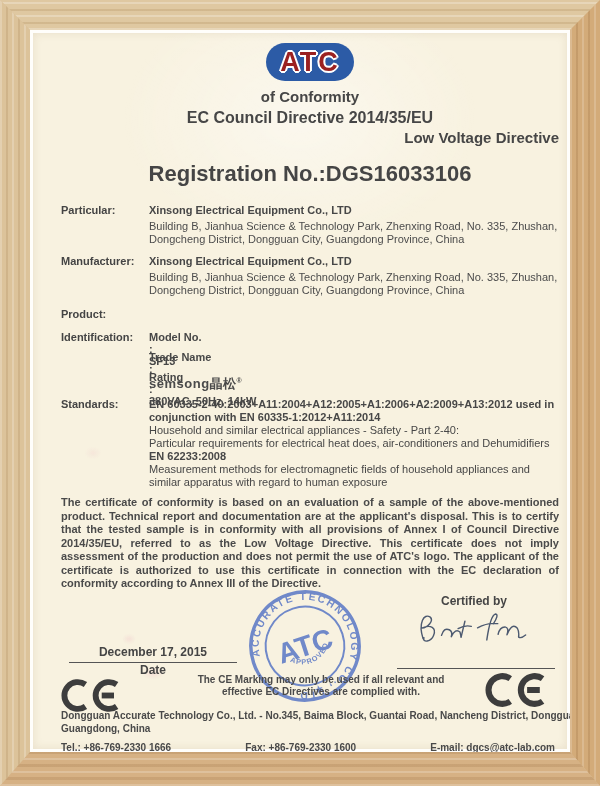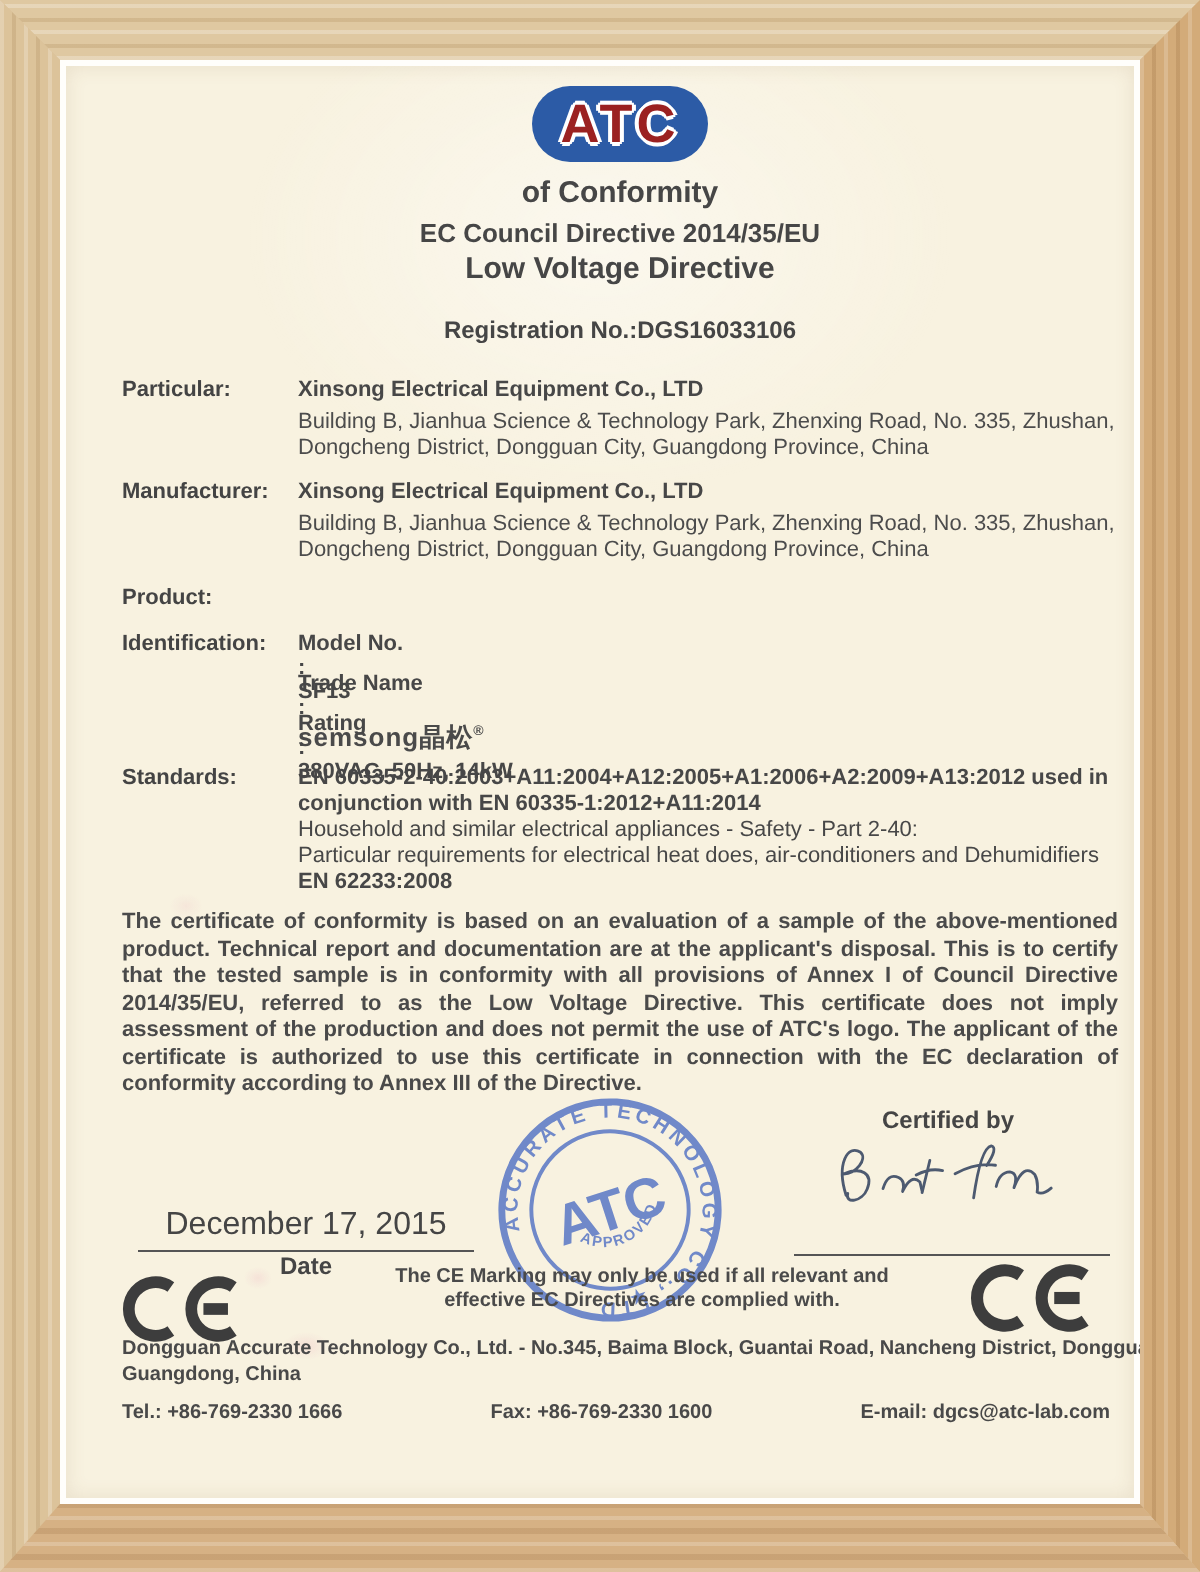--- a/index.html
+++ b/index.html
@@ -57,23 +57,23 @@
   .logo-text{
     font-size:27px;font-weight:bold;letter-spacing:2px;color:#9b2121;
     text-shadow:-2px 0 #fff,2px 0 #fff,0 -2px #fff,0 2px #fff,-1px -1px #fff,1px 1px #fff,-1px 1px #fff,1px -1px #fff;
   }
   .cert-title{
     margin-top:1px;text-align:center;font-weight:bold;font-size:32px;line-height:32px;
     letter-spacing:17px;color:#4a4a4a;text-indent:14px;white-space:nowrap;
   }
   .h-line{ text-align:center;font-weight:bold;color:#464646; }
   .sub1{margin-top:7px;font-size:15px;}
-  .sub2{margin-top:4px;font-size:13px;}
-  .sub3{margin-top:2px;font-size:15px;}
-  .registration{margin-top:15px;text-align:center;font-weight:bold;font-size:12px;color:#454545;}
+  .sub2{margin-top:4px;font-size:16px;}
+  .sub3{margin-top:2px;font-size:15px;text-align:right;}
+  .registration{margin-top:15px;text-align:center;font-weight:bold;font-size:22px;color:#454545;}
   
   .rows{margin-top:17px;font-size:11px;}
   .row{display:flex;align-items:flex-start;}
   .row + .row{margin-top:9px;}
   .lbl{width:88px;flex:none;font-weight:bold;color:#444;}
   .val{flex:1;min-width:0;}
   .val .name{font-weight:bold;}
   .addr{margin-top:4px;line-height:13px;white-space:nowrap;color:#4c4c4c;}
   .mt10{margin-top:11px !important;}
   .sub-row{display:flex;height:20px;align-items:flex-start;flex-direction:column;}
@@ -85,21 +85,21 @@
   .standards{line-height:13px;}
   .std-b{font-weight:bold;}
   
   .body-par{
     margin-top:7px;font-size:11px;line-height:13.5px;font-weight:bold;
     text-align:justify;color:#4a4a4a;
   }
   
   .signoff{position:relative;height:114px;margin-top:2px;}
   .date-wrap{position:absolute;left:8px;top:52px;width:168px;text-align:center;}
-  .date-val{font-size:16px;font-weight:normal;color:#454545;}
+  .date-val{font-size:12px;font-weight:bold;color:#454545;}
   .date-rule{margin-top:3px;border-top:1.5px solid #555;}
   .date-lbl{margin-top:0;font-size:12px;font-weight:bold;color:#454545;}
   .cert-by{position:absolute;right:10px;top:1px;width:150px;text-align:center;font-size:12px;font-weight:bold;color:#454545;}
   .sig{position:absolute;right:22px;top:12px;width:126px;height:46px;transform:rotate(-2deg);}
   .sig-rule{position:absolute;right:4px;top:75px;width:158px;border-top:1.5px solid #555;}
   .stamp{position:absolute;left:185px;top:-6px;width:118px;height:118px;transform:rotate(-18deg);opacity:.82;}
   .ce{position:absolute;}
   .ce-left{left:0;top:84px;width:58px;height:37px;}
   .ce-right{right:14px;top:78px;width:60px;height:38px;}
   .ce-note{position:absolute;left:95px;top:81px;width:330px;text-align:center;font-size:10px;line-height:12px;font-weight:bold;color:#4a4a4a;}
@@ -172,20 +172,21 @@
       </div>
     </div>
 
     <div class="row" style="margin-top:7px">
       <div class="lbl">Standards:</div>
       <div class="val standards">
         <div class="std-b">EN 60335-2-40:2003+A11:2004+A12:2005+A1:2006+A2:2009+A13:2012 used in conjunction with EN 60335-1:2012+A11:2014</div>
         <div>Household and similar electrical appliances - Safety - Part 2-40:</div>
         <div>Particular requirements for electrical heat does, air-conditioners and Dehumidifiers</div>
         <div class="std-b">EN 62233:2008</div>
+        <div>Measurement methods for electromagnetic fields of household appliances and similar apparatus with regard to human exposure</div>
       </div>
     </div>
   </div>
 
   <div class="body-par">The certificate of conformity is based on an evaluation of a sample of the above-mentioned product. Technical report and documentation are at the applicant's disposal. This is to certify that the tested sample is in conformity with all provisions of Annex I of Council Directive 2014/35/EU, referred to as the Low Voltage Directive. This certificate does not imply assessment of the production and does not permit the use of ATC's logo. The applicant of the certificate is authorized to use this certificate in connection with the EC declaration of conformity according to Annex III of the Directive.</div>
 
   <div class="signoff">
 
     <div class="cert-by">Certified by</div>
 

